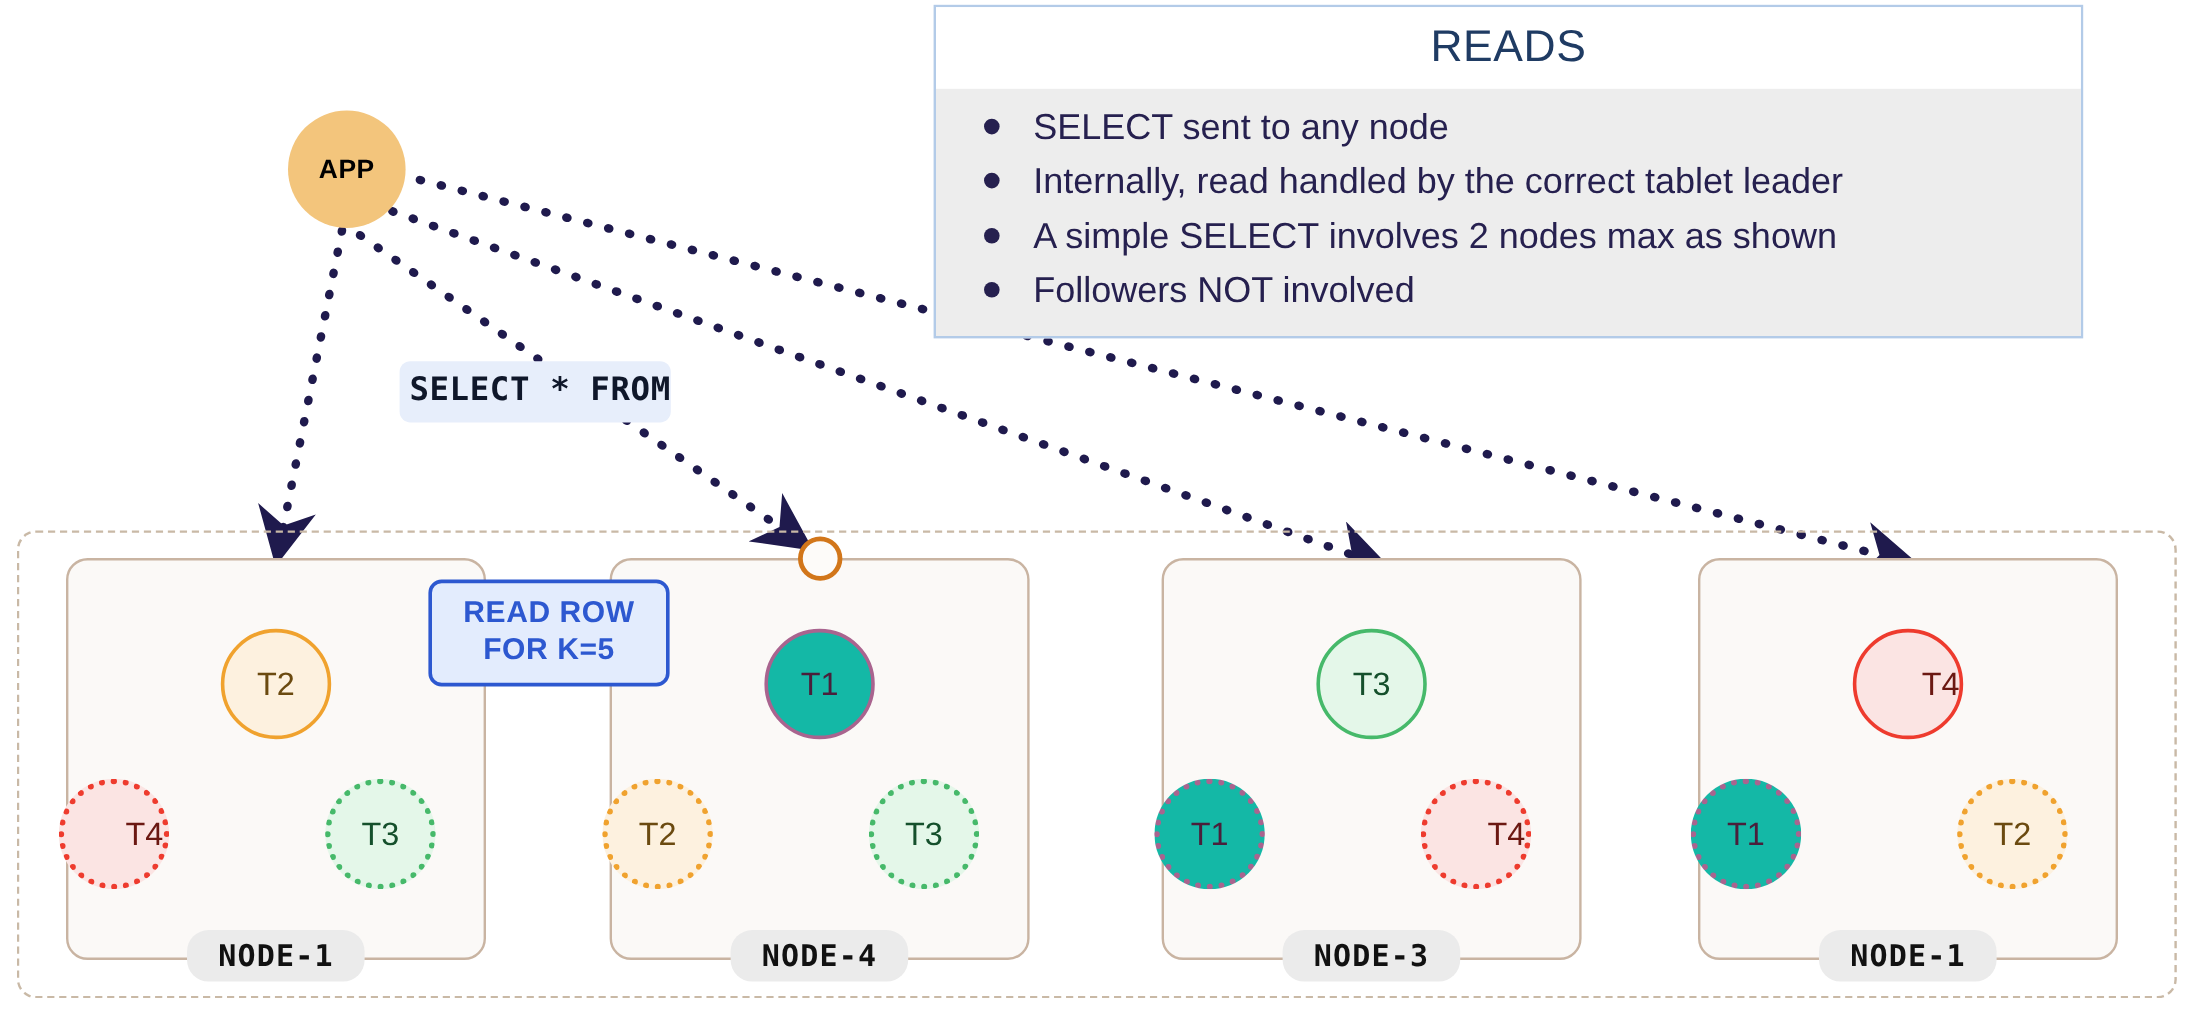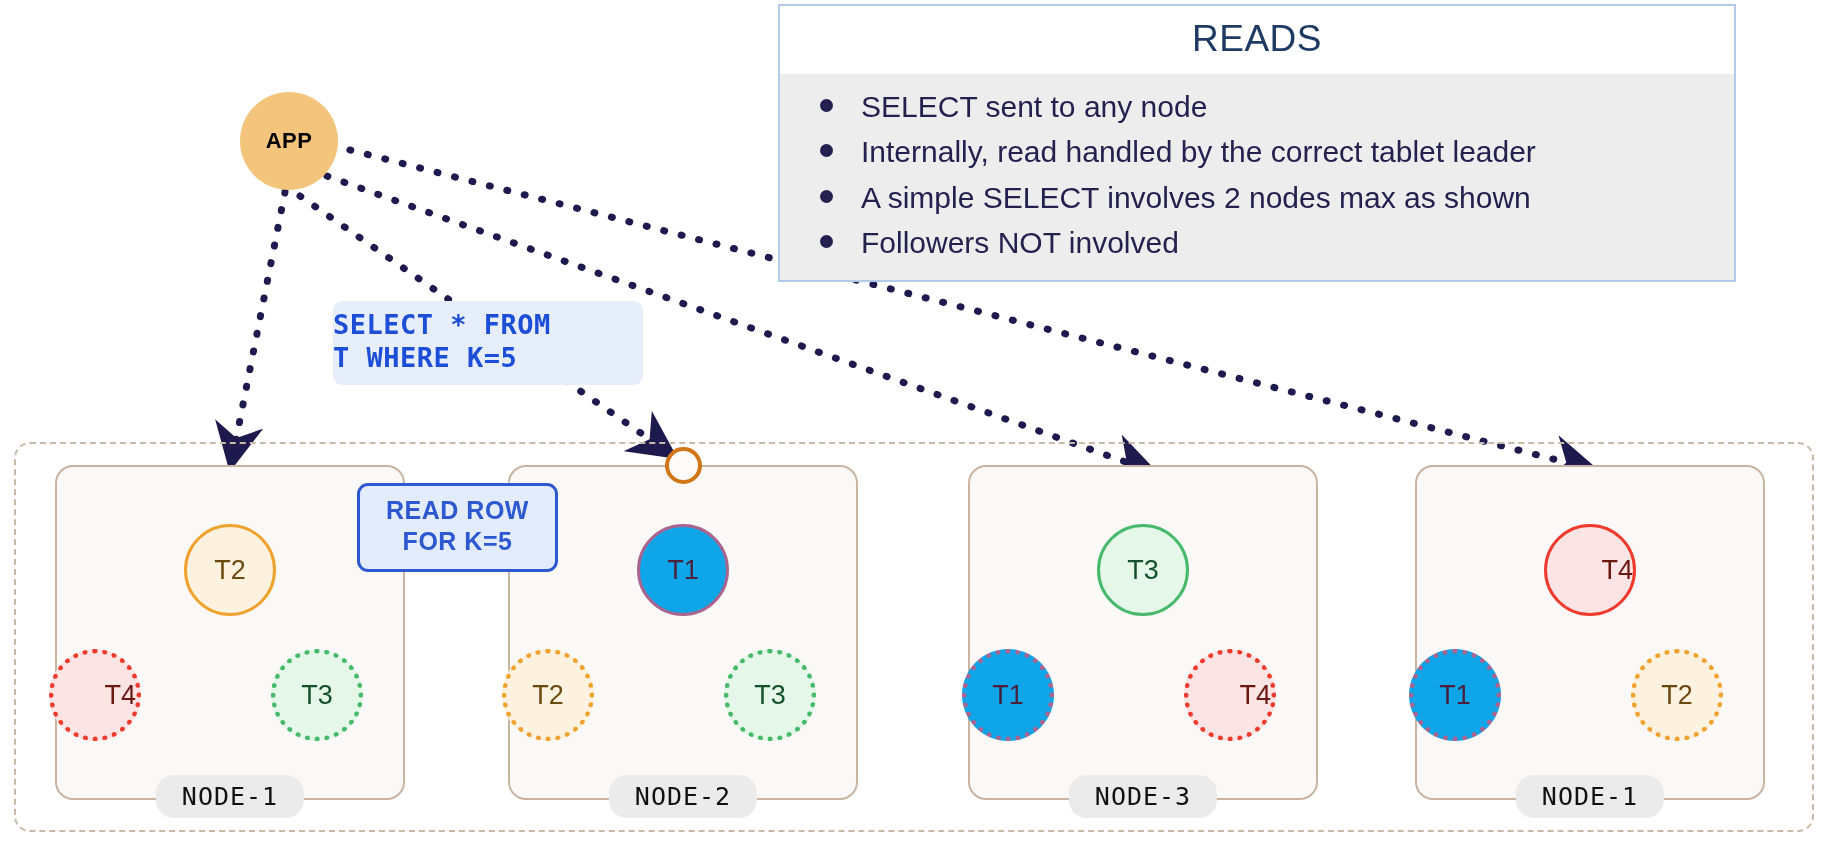--- a/index.html
+++ b/index.html
@@ -82,29 +82,29 @@
     font-size: 22px;
     font-weight: bold;
     letter-spacing: 0.5px;
   }
 
   
   #sql-label {
     position: absolute;
     left: 333px;
     top: 301px;
-    width: 310px;
+    width: 226px;
     background: #e7eefb;
     border-radius: 9px;
-    color: #1d4ed8;
+    color: #0f172a;
     font-family: "DejaVu Sans Mono", monospace;
     font-size: 27px;
     font-weight: bold;
     line-height: 1.22;
-    text-align: left;
+    text-align: right;
     padding: 8px 0 10px 0;
     box-sizing: border-box;
     letter-spacing: 0.5px;
   }
 
   
   #cluster {
     position: absolute;
     left: 14px;
     top: 442px;
@@ -134,21 +134,21 @@
   .node-label {
     position: absolute;
     bottom: -20px;
     left: 50%;
     transform: translateX(-50%);
     background: #ebebeb;
     border-radius: 18px;
     padding: 7px 26px;
     font-family: "DejaVu Sans Mono", monospace;
     font-size: 25px;
-    font-weight: normal;
+    font-weight: bold;
     color: #111111;
     letter-spacing: 1px;
     white-space: nowrap;
   }
 
   
   .tablet {
     position: absolute;
     border-radius: 50%;
     display: flex;
@@ -161,21 +161,21 @@
   .tablet.follower { width: 92px; height: 92px; border-style: dotted; border-width: 5px; }
 
   .pos-top    { left: 50%; transform: translateX(-50%); top: 57px; }
   .pos-bl     { left: -8px;  top: 182px; }
   .pos-br     { left: 214px; top: 182px; }
 
   
   .t-orange { background:#fdf1df; border-color:#f0a22e; color:#6b4a10; }
   .t-red    { background:#fbe4e3; border-color:#ee3b2e; color:#6b1812;justify-content:flex-end; }
   .t-green  { background:#e4f7e9; border-color:#46b96a; color:#15502c; }
-  .t-purple { background:#0ea5e9; border-color:#a9648f; color:#4a1f3b; }
+  .t-purple { background:#14b8a6; border-color:#a9648f; color:#4a1f3b; }
 
   
   #read-callout {
     position: absolute;
     left: 357px;
     top: 483px;
     width: 201px;
     background: #e3ecfd;
     border: 3px solid #2d58d0;
     border-radius: 11px;
@@ -252,21 +252,20 @@
       </li>
     </ul>
   </div>
 
   <div id="app-node">
     <span>APP</span>
   </div>
 
   <div id="sql-label">
     <div>SELECT * FROM</div>
-    <div>T WHERE K=5</div>
   </div>
 
   <div id="cluster"></div>
 
   <div class="node-box" id="node-1">
     <div class="tablet leader t-orange pos-top">
       <span>T2</span>
     </div>
     <div class="tablet follower t-red pos-bl">
       <span>T4</span>
@@ -280,21 +279,21 @@
   <div class="node-box" id="node-2">
     <div class="tablet leader t-purple pos-top">
       <span>T1</span>
     </div>
     <div class="tablet follower t-orange pos-bl">
       <span>T2</span>
     </div>
     <div class="tablet follower t-green pos-br">
       <span>T3</span>
     </div>
-    <div class="node-label">NODE-2</div>
+    <div class="node-label">NODE-4</div>
   </div>
 
   <div class="node-box" id="node-3">
     <div class="tablet leader t-green pos-top">
       <span>T3</span>
     </div>
     <div class="tablet follower t-purple pos-bl">
       <span>T1</span>
     </div>
     <div class="tablet follower t-red pos-br">

